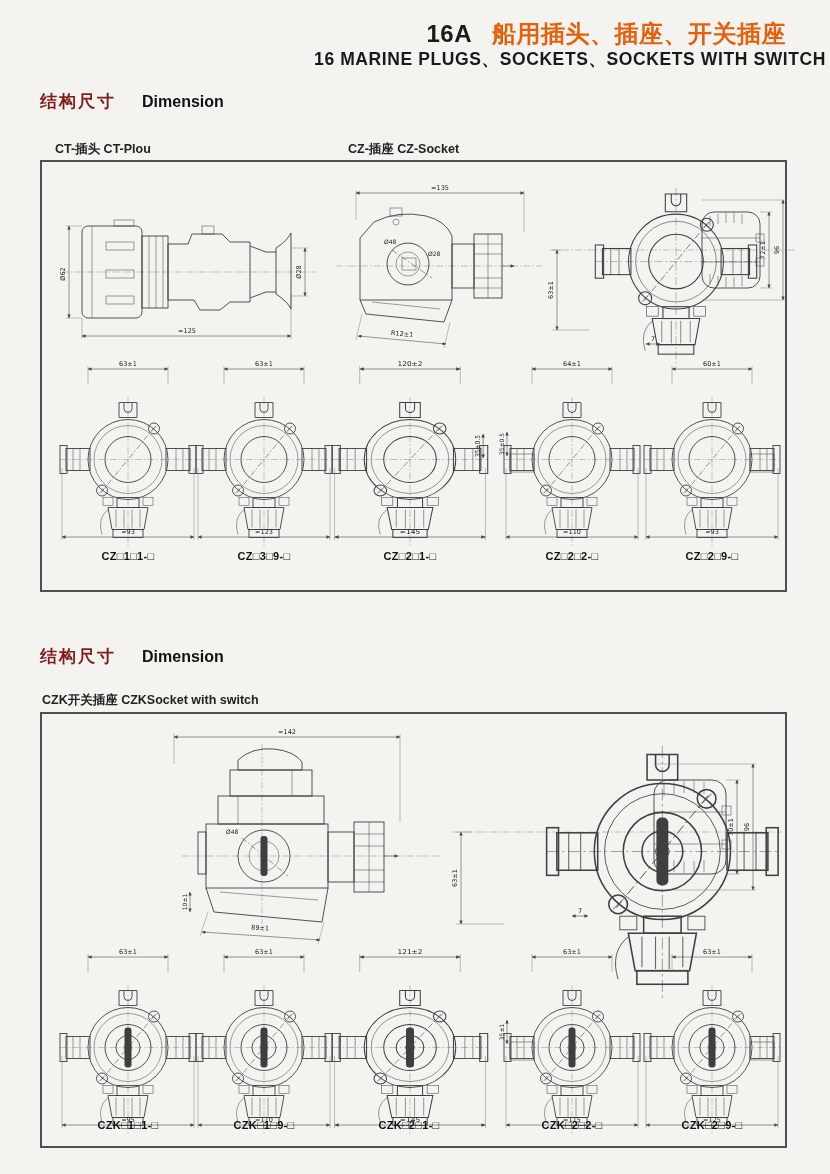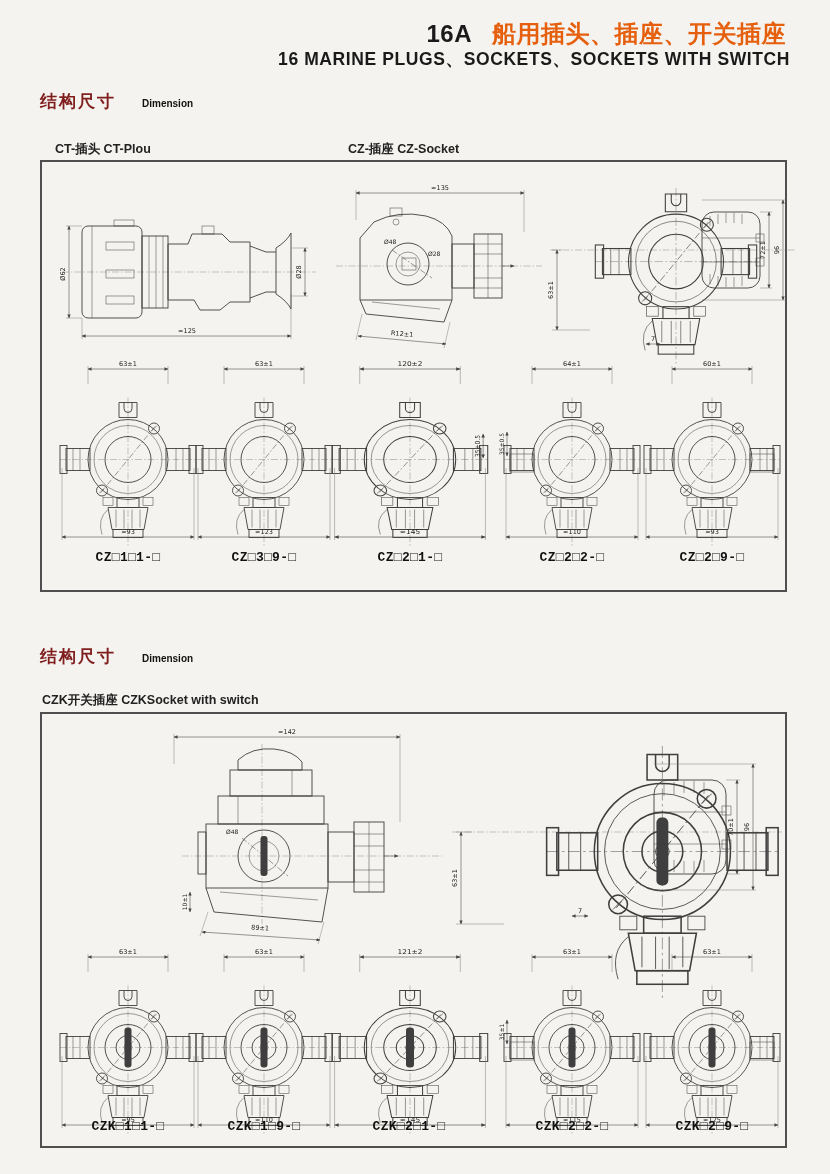--- a/index.html
+++ b/index.html
@@ -6,29 +6,29 @@
   body{
     width:830px;height:1174px;position:relative;overflow:hidden;
     background:#f4f3ef;
     font-family:"Liberation Sans","DejaVu Sans",sans-serif;
     color:#1a1a1a;
   }
   .abs{position:absolute;}
   
   .title1{left:0;top:18px;width:786px;text-align:right;font-size:24px;font-weight:bold;letter-spacing:.5px;white-space:nowrap;}
   .title1 .cn{color:#e55f0d;margin-left:20px;}
-  .title2{left:0;top:47px;width:790px;text-align:right;font-size:17.5px;font-weight:bold;letter-spacing:.6px;white-space:nowrap;}
+  .title2{left:0;top:47px;width:790px;text-align:right;font-size:17.5px;font-weight:bold;letter-spacing:.6px;white-space:nowrap;padding-left:36px;}
   
   .sec-head{font-size:17px;font-weight:bold;white-space:nowrap;}
   .sec-head .cn{color:#7f1d1d;letter-spacing:2px;}
-  .sec-head .en{color:#111;font-size:10px;margin-left:26px;}
+  .sec-head .en{color:#111;font-size:16px;margin-left:26px;}
   .sub-label{font-size:12.5px;font-weight:bold;color:#222;white-space:nowrap;}
   
   .draw-box{border:2px solid #4f4f4f;background:transparent;}
-  .model-label{width:150px;text-align:center;font-size:13px;font-weight:bold;color:#111;letter-spacing:.3px;white-space:nowrap;font-family:Liberation Mono, monospace;}
+  .model-label{width:150px;text-align:center;font-size:11px;font-weight:bold;color:#111;letter-spacing:.3px;white-space:nowrap;}
   
   svg{overflow:visible;}
   .ln{stroke:#3f3f3f;fill:none;stroke-width:.9;}
   .thin{stroke:#3f3f3f;fill:none;stroke-width:.5;}
   .cl{stroke:#8f8f8f;fill:none;stroke-width:.5;stroke-dasharray:7 2 1.5 2;}
   .diag{stroke:#4a4a4a;fill:none;stroke-width:.55;stroke-dasharray:6 2 1.5 2;}
   .dim{stroke:#444;fill:none;stroke-width:.55;}
   .ext{stroke:#777;fill:none;stroke-width:.45;}
   text.d{font-family:"DejaVu Sans",sans-serif;font-size:6.5px;fill:#222;}
   text.d2{font-family:"DejaVu Sans",sans-serif;font-size:6px;fill:#222;}

